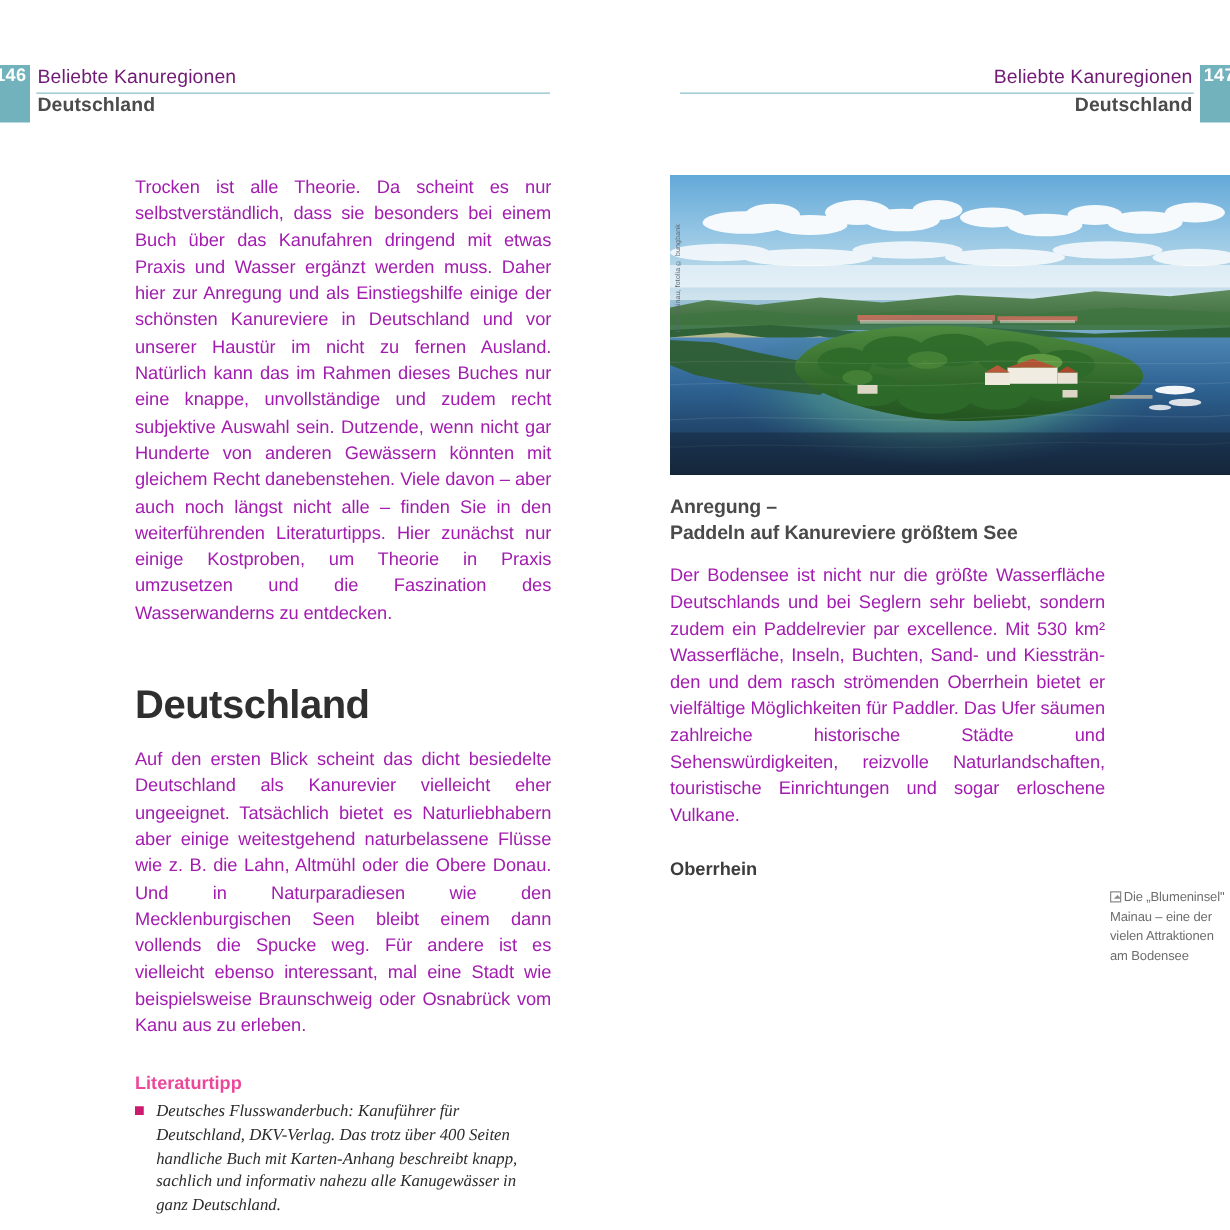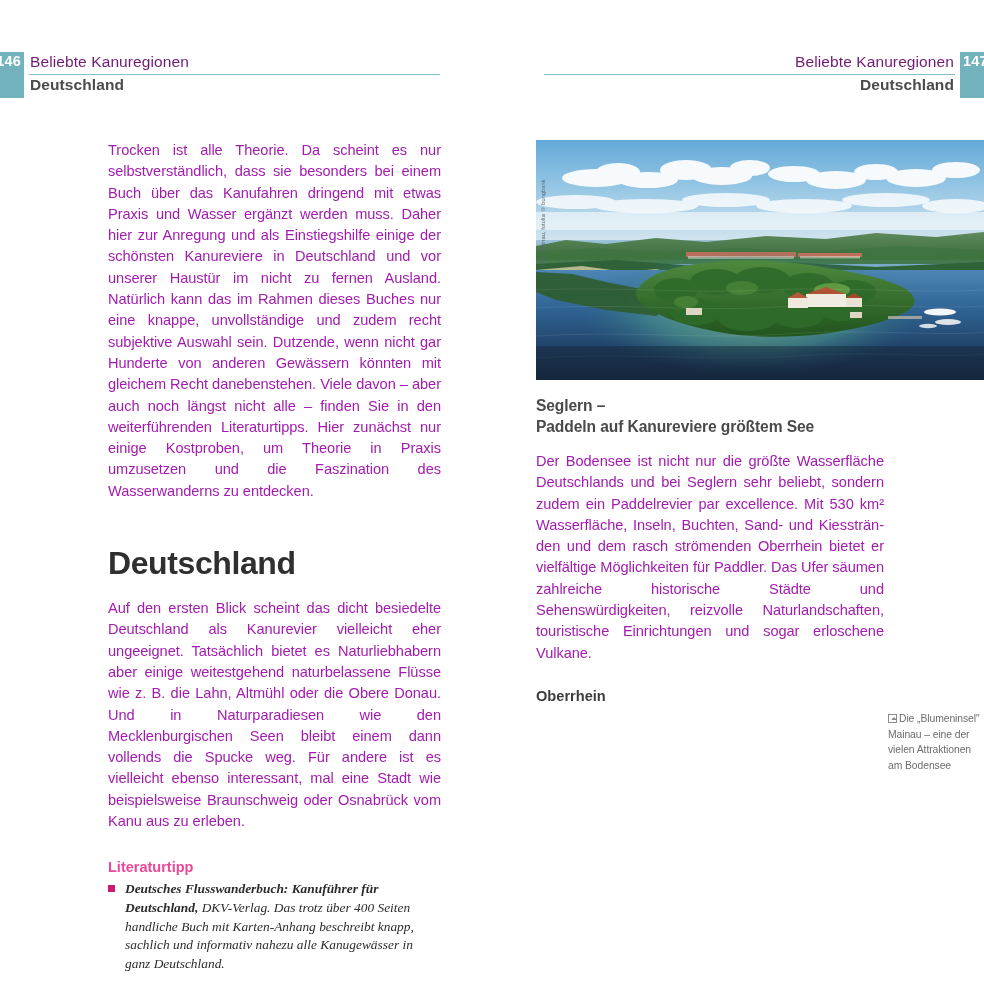--- a/index.html
+++ b/index.html
@@ -142,21 +142,21 @@
   }
   .tip-bullet {
     position: absolute;
     left: 0;
     top: 5px;
     width: 7px;
     height: 7px;
     background: #cc1a6e;
   }
   .tip-item b {
-    font-weight: 700;
+    font-weight: 400;
     font-style: italic;
   }
 
   
   .photo-wrap {
     position: absolute;
     left: 44px;
     top: 140px;
     width: 448px;
     height: 240px;
@@ -421,21 +421,21 @@
           </g>
           <rect x="0" y="206" width="448" height="34" fill="#132436" opacity="0.45"></rect>
         </svg>
       </div>
 
       <div class="photo-credit">Insel Mainau, fotolia © bungbank</div>
     </div>
 
     <div class="col-right">
 
-      <h2 class="sub-title">Seglern –</h2>
+      <h2 class="sub-title">Anregung –</h2>
       <h2 class="sub-title">Paddeln auf Kanureviere größtem See</h2>
 
       <div class="sp-14"></div>
 
       <p class="body">Der Bodensee ist nicht nur die größte Wasserfläche Deutschlands und bei Seglern sehr beliebt, sondern zudem ein Paddelrevier par excellence. Mit 530 km² Wasserfläche, Inseln, Buchten, Sand- und Kiessträn­den und dem rasch strömenden Oberrhein bietet er vielfältige Möglichkeiten für Paddler. Das Ufer säumen zahlreiche historische Städte und Sehenswürdigkeiten, reizvolle Naturlandschaften, touristische Einrichtungen und sogar erloschene Vulkane.</p>
 
       <div class="sp-22"></div>
 
       <div class="caption-zone">
         <h3 class="sub-sub">Oberrhein</h3>

